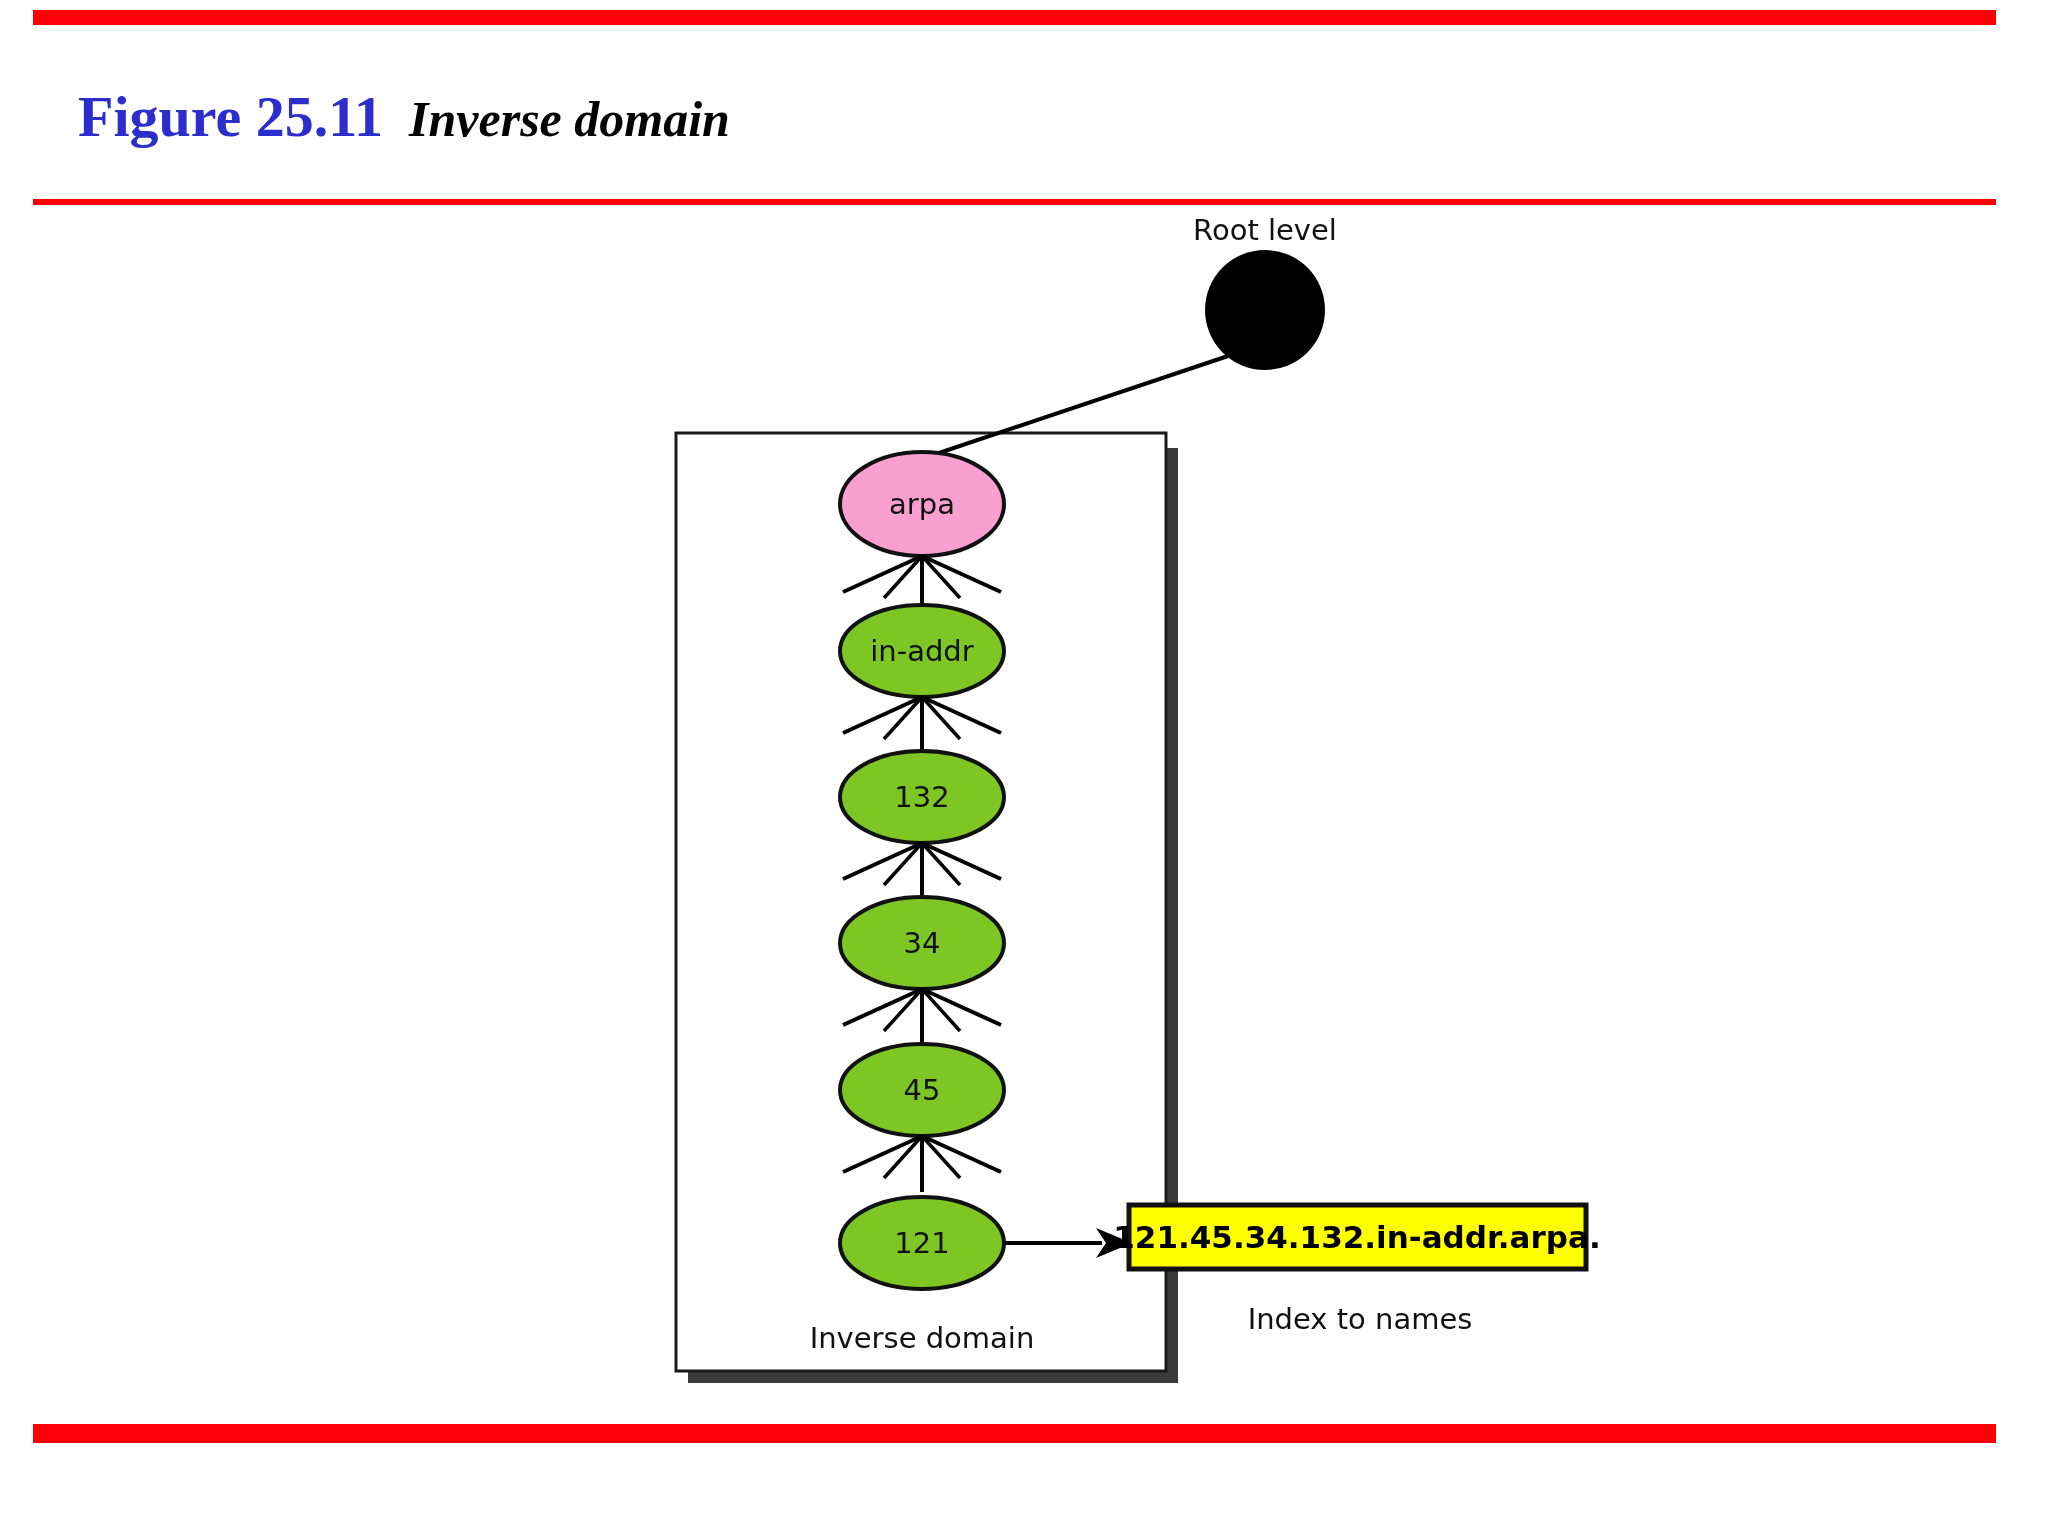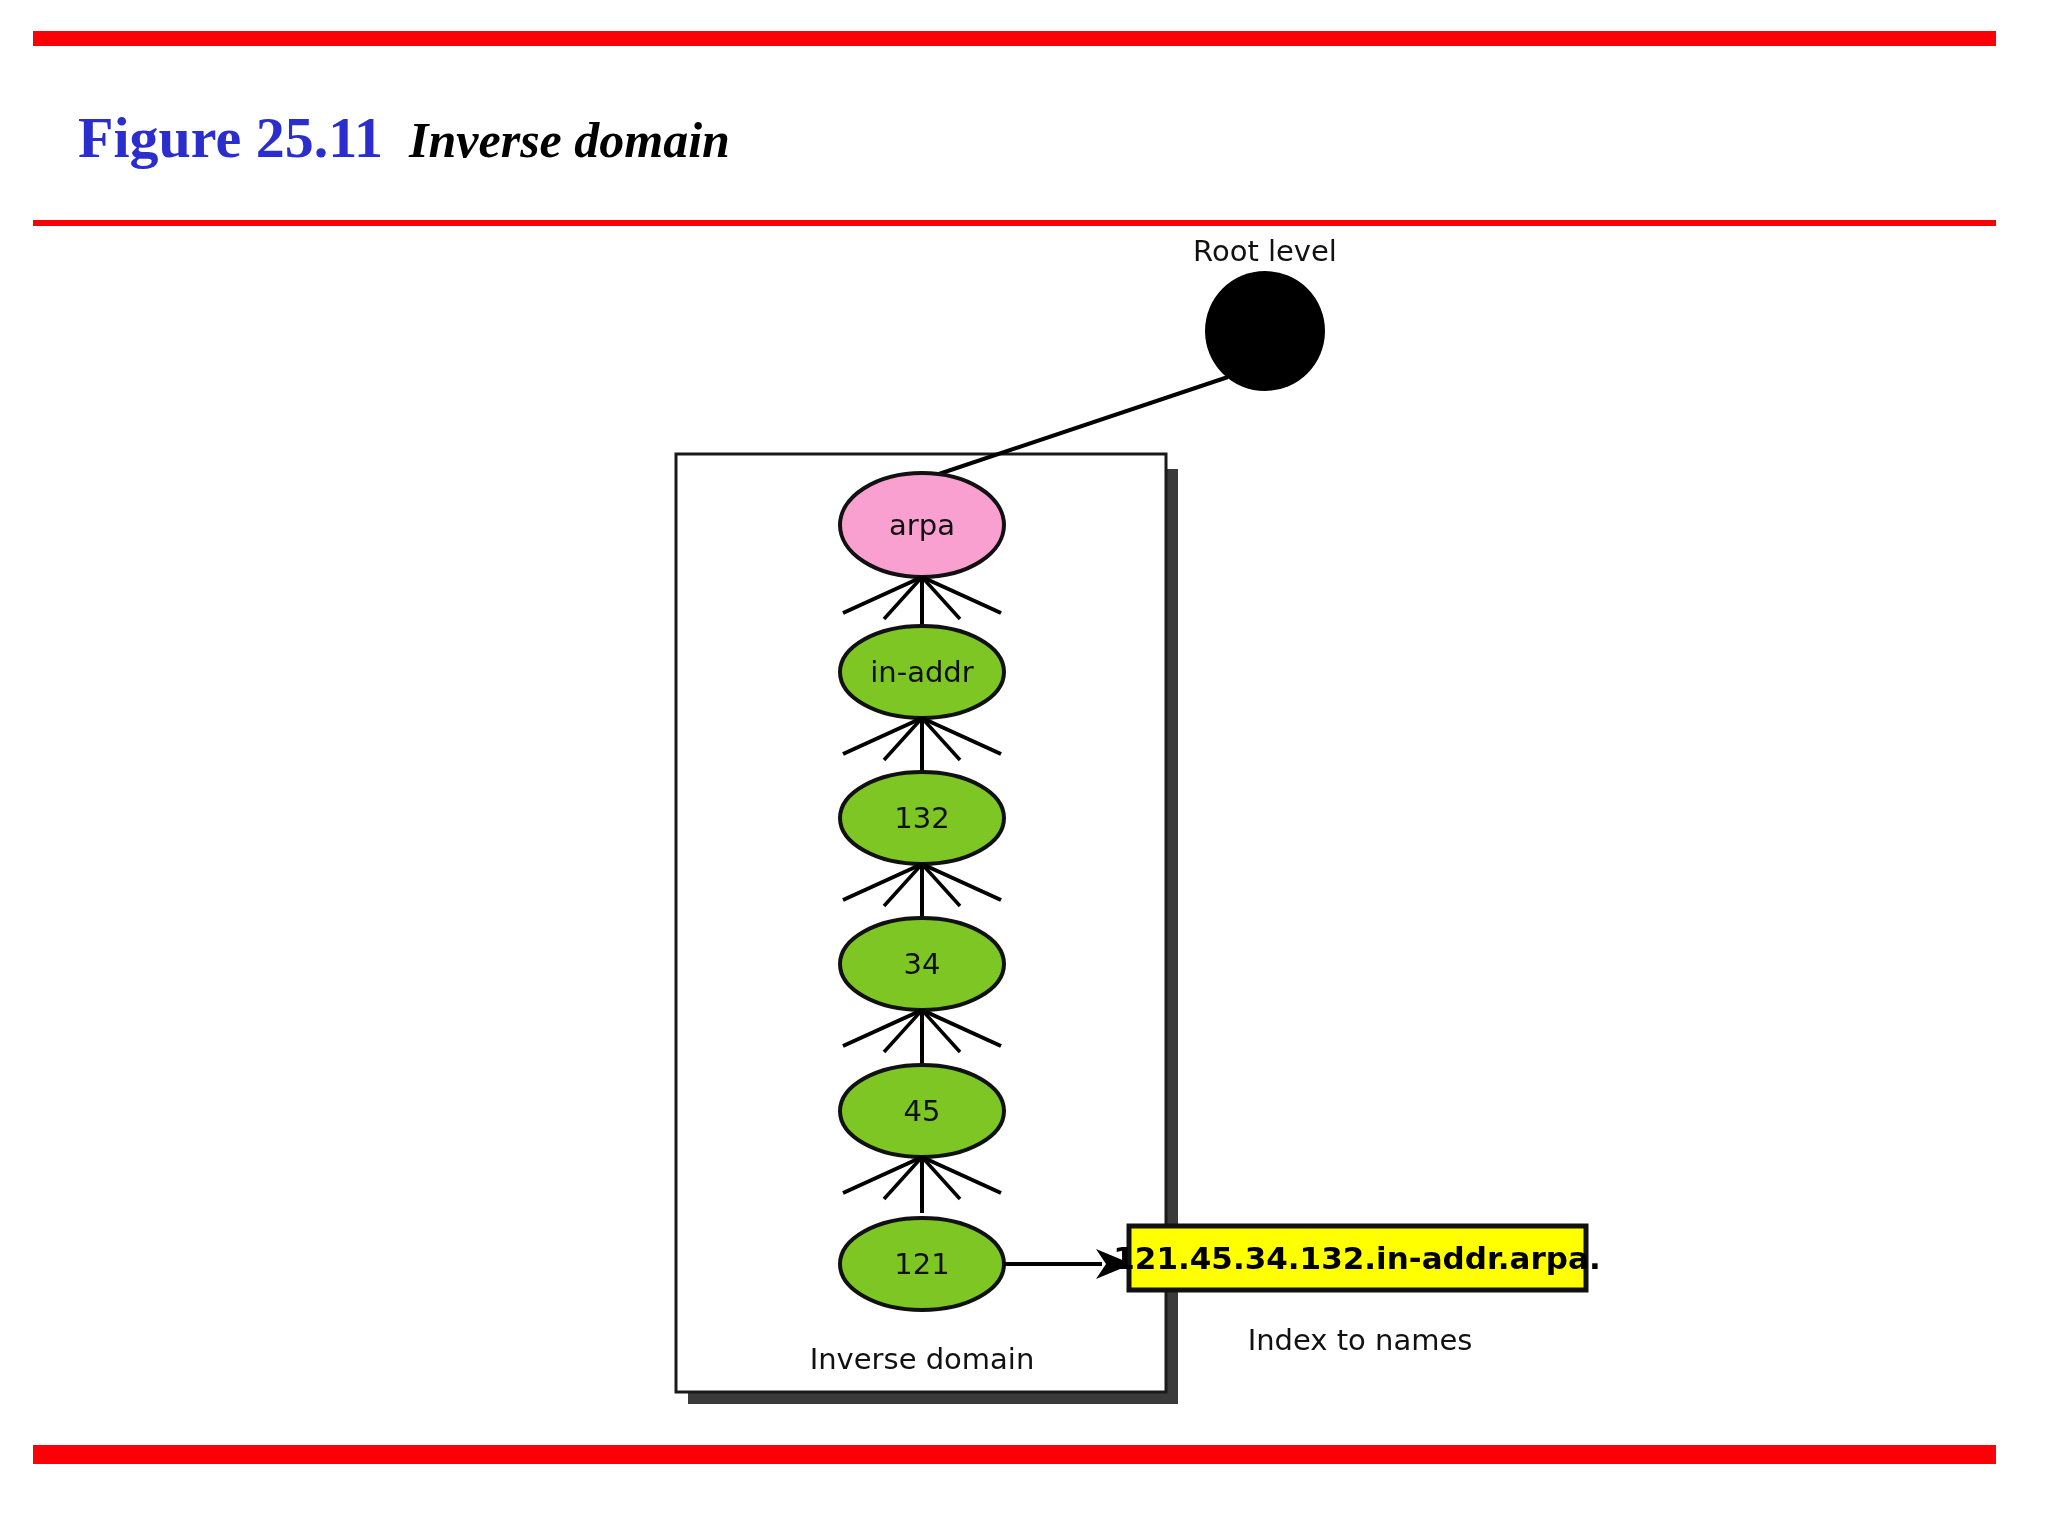--- a/index.html
+++ b/index.html
@@ -12,21 +12,20 @@
     height: 1536px;
     overflow: hidden;
     font-family: "DejaVu Sans", sans-serif;
     position: relative;
   }
   #root-canvas {
     position: absolute;
     left: 0; top: 0;
     width: 2048px;
     height: 1472px;
-    margin-top: 21px;
   }
   
   .rule {
     position: absolute;
     left: 33px;
     width: 1963px;
     background: #fb0007;
   }
   .rule-top    { top: 10px;   height: 15px; }
   .rule-under  { top: 199px;  height: 6px;  }

